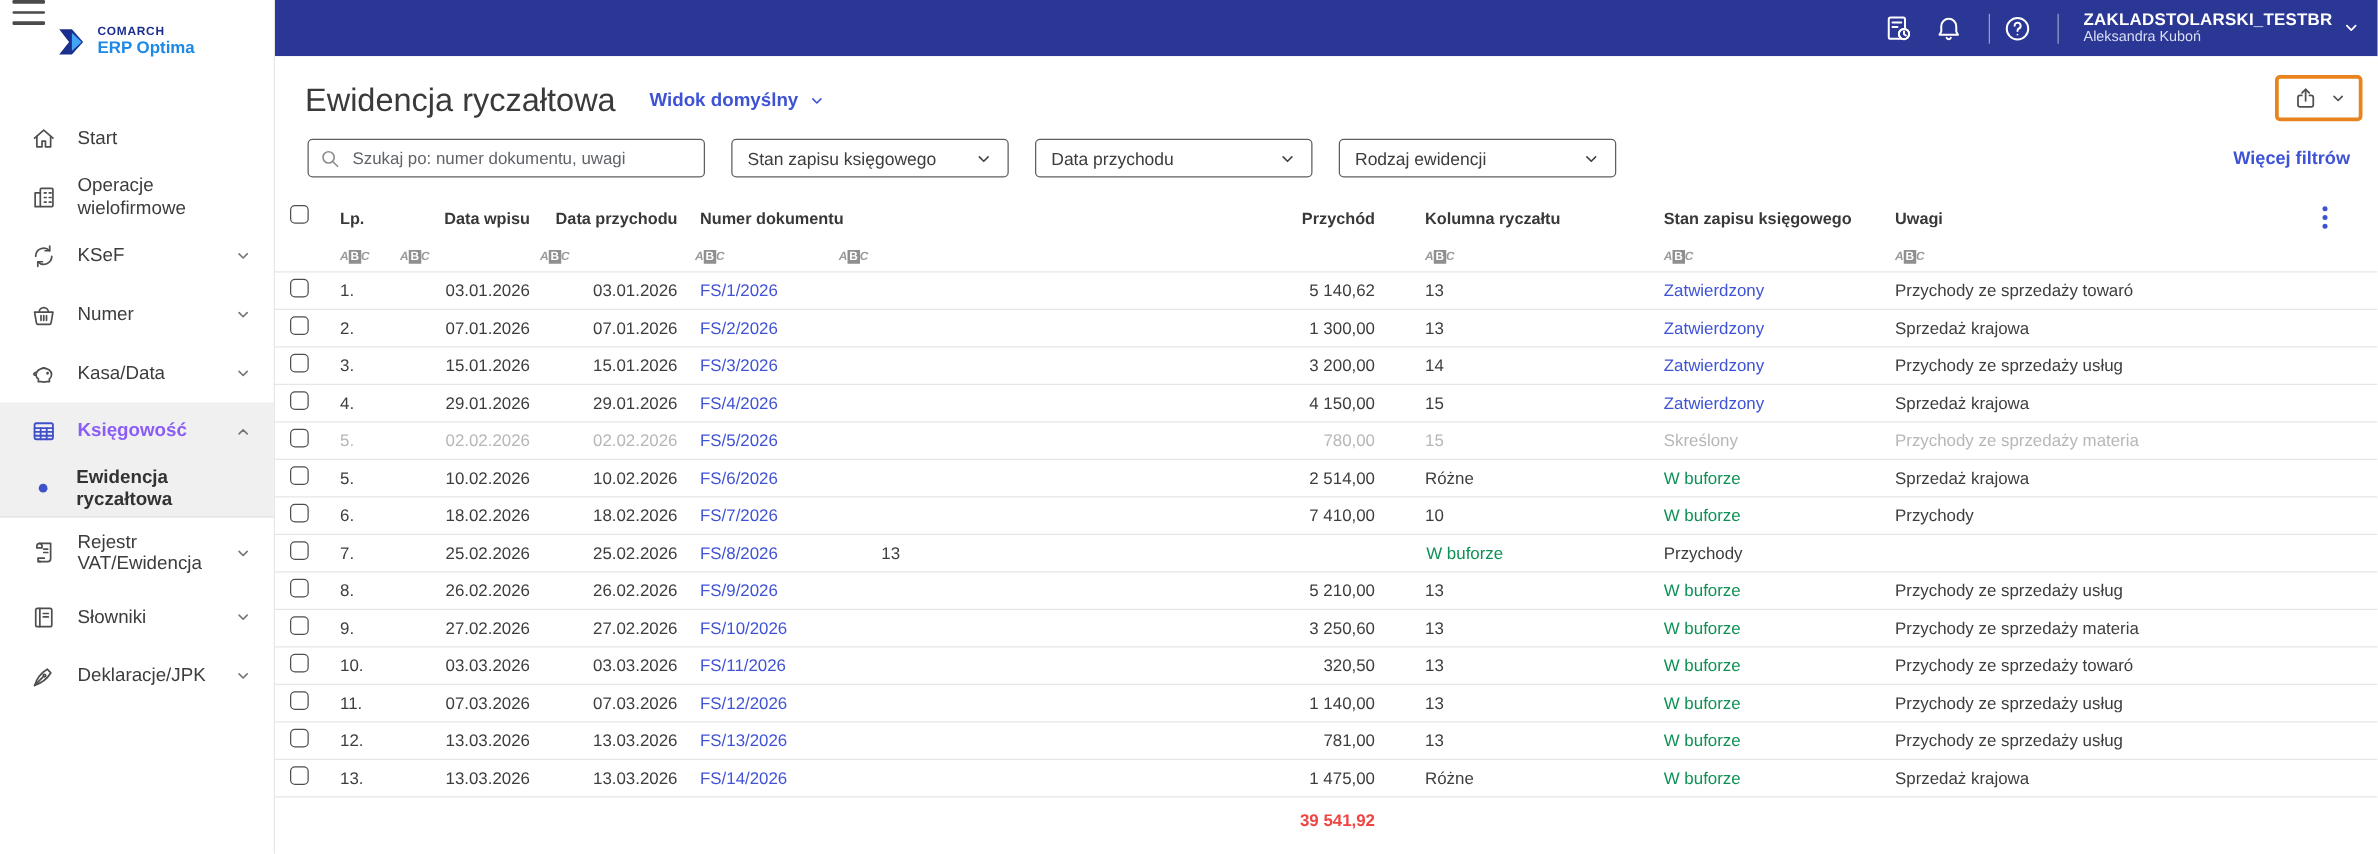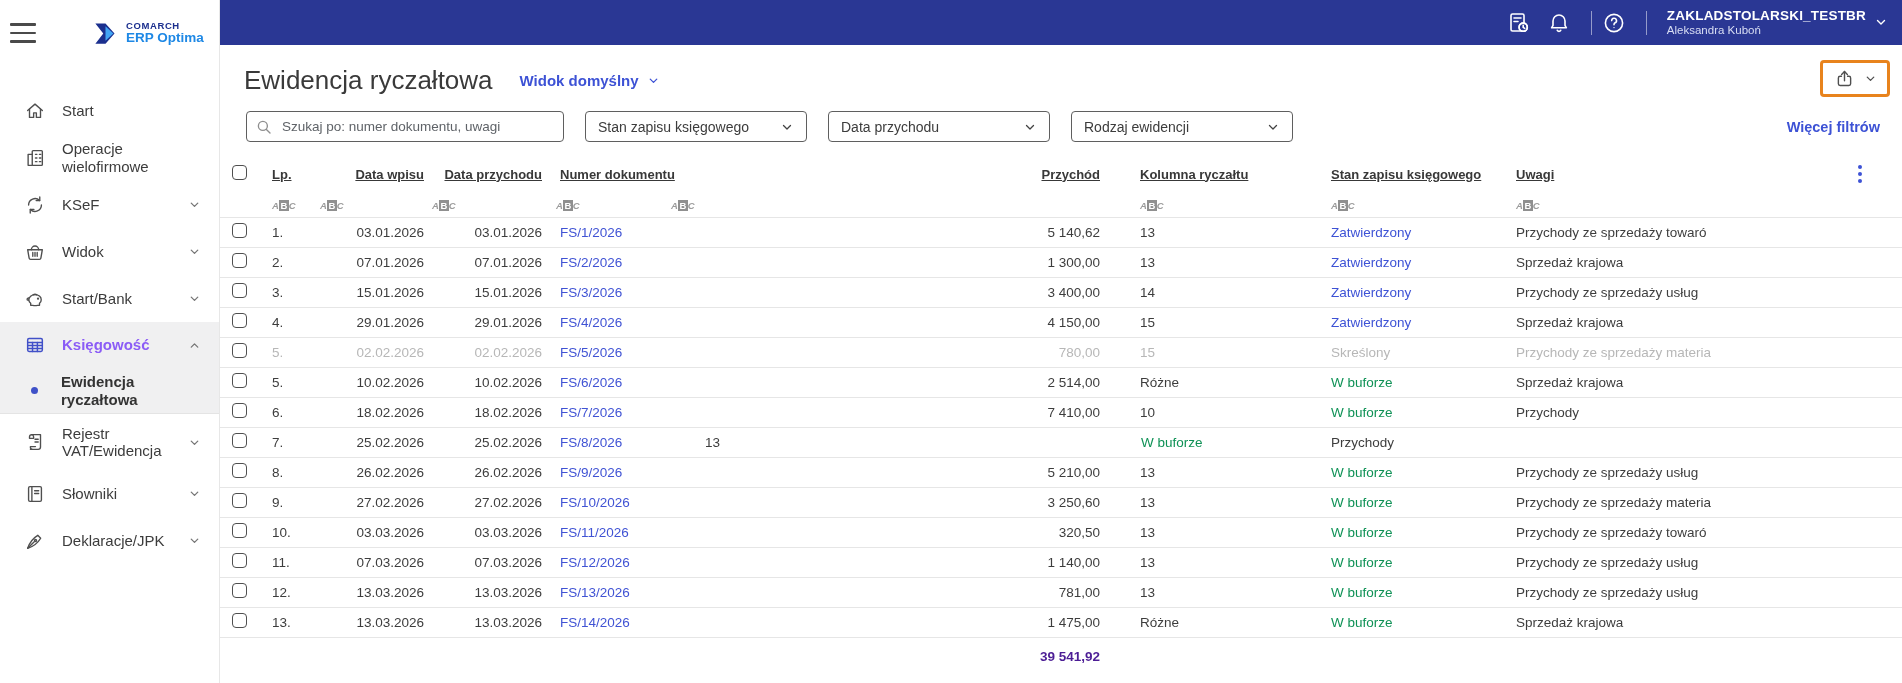--- a/index.html
+++ b/index.html
@@ -2,21 +2,21 @@
 <html><head>
 <meta charset="utf-8">
 <style>
   * { margin:0; padding:0; box-sizing:border-box; }
   html,body { width:1902px; height:683px; overflow:hidden; background:#fff;
     font-family:"Liberation Sans","DejaVu Sans",sans-serif; }
 
   
   .sidebar { position:absolute; left:0; top:0; width:220px; height:683px;
     background:#fff; border-right:1px solid #e7e7e7; z-index:5; }
-  .sb-head { height:66px; display:flex; align-items:center; padding-left:10px;gap:48px; }
+  .sb-head { height:66px; display:flex; padding-left:10px; }
   .hamburger { width:28px; height:20px; display:flex; flex-direction:column;
     justify-content:space-between; cursor:pointer; background:none; border:none; }
   .hamburger span { display:block; height:2.6px; width:26px; background:#4a4a4a; border-radius:1px; }
   .logo-wrap { display:flex; align-items:center; margin-left:6px; }
   .logo-text { margin-left:7px; line-height:1.05; }
   .logo-brand { font-size:9.5px; font-weight:700; letter-spacing:.6px; color:#1b2f8e; }
   .logo-product { font-size:13.5px; font-weight:600; color:#1e88e5; }
   .nav { margin-top:21px; }
   .nav-item { position:relative; height:47px; display:flex; align-items:center;
     padding-left:24px; cursor:pointer; }
@@ -67,21 +67,21 @@
     display:flex; align-items:center; justify-content:space-between; padding:0 12px; cursor:pointer; background:#fff; }
   .dd .dd-lbl { font-size:14px; color:#3c3c3c; }
   .dd .chev { color:#424242; }
   .more-filters { margin-left:auto; color:#3d52d5; font-size:14.5px; font-weight:600; cursor:pointer; }
 
   
   .table { position:absolute; top:113px; left:0; right:0; }
   .tr { display:grid; grid-template-columns:38px 50px 110px 118px 117px 435px 190px 185px 1fr;
     align-items:center; padding:0 16px 0 12px; }
   .th-row { height:32px; position:relative; }
-  .th { font-size:13px; font-weight:700; color:#383838; white-space:nowrap;text-decoration:underline; }
+  .th { font-size:13px; font-weight:700; color:#383838; white-space:nowrap; }
   .tf-row { height:28px; border-bottom:1px solid #e6e6e6; }
   .td { font-size:13.5px; color:#3d3d3d; white-space:nowrap; }
   .c-dw,.c-dp { text-align:right; padding-right:6px; }
   .c-prz { text-align:right; }
   .c-lp { padding-left:2px; }
   .c-num { padding-left:12px; }
   .c-kol { padding-left:40px; }
   .c-stan { padding-left:41px; }
   .c-uw { padding-left:41px; overflow:hidden; }
   .row { height:30px; border-bottom:1px solid #e6e6e6; }
@@ -91,21 +91,21 @@
   .cb { width:15px; height:15px; border:1.6px solid #4f4f4f; border-radius:4px; background:#fff;
     display:inline-block; cursor:pointer; }
   .abc { display:inline-flex; align-items:center; font-size:9.5px; font-weight:700;
     color:#9b9b9b; cursor:pointer; line-height:1; }
   .abc b { background:#8f8f8f; color:#fff; padding:1px 1.5px; }
   .tf-row .c-prz { text-align:left; padding-left:6px; }
   .kebab { position:absolute; right:40px; top:50%; transform:translateY(-50%); cursor:pointer;
     display:flex; flex-direction:column; gap:3px; }
   .kebab i { width:4px; height:4px; border-radius:50%; background:#3d52d5; display:block; }
   .total-row { height:36px; }
-  .total-row .c-prz { font-weight:700; font-size:13.5px; color:#4c1d95; }
+  .total-row .c-prz { font-weight:700; font-size:13.5px; color:#ef4444; }
 </style>
 </head>
 <body>
 
 <aside class="sidebar">
   <div class="sb-head">
     <button class="hamburger">
         <span></span>
         <span></span>
         <span></span>
@@ -148,33 +148,33 @@
       <svg class="chev" width="13" height="13" viewBox="0 0 24 24" fill="none" stroke="currentColor" stroke-width="2.4" stroke-linecap="round" stroke-linejoin="round">
           <path d="M6 9.5l6 6 6-6"></path>
         </svg>
     </div>
     <div class="nav-item">
       <svg class="ico" viewBox="0 0 24 24" fill="none" stroke="currentColor" stroke-width="1.5" stroke-linecap="round" stroke-linejoin="round">
           <path d="M4 9.5h16l-1.6 9.3a1.6 1.6 0 0 1-1.6 1.3H7.2a1.6 1.6 0 0 1-1.6-1.3z"></path>
           <path d="M8 9.5a4 4 0 0 1 8 0"></path>
           <path d="M9.6 12.6v4M12 12.6v4M14.4 12.6v4"></path>
         </svg>
-      <span class="lbl">Widok</span>
+      <span class="lbl">Numer</span>
       <svg class="chev" width="13" height="13" viewBox="0 0 24 24" fill="none" stroke="currentColor" stroke-width="2.4" stroke-linecap="round" stroke-linejoin="round">
           <path d="M6 9.5l6 6 6-6"></path>
         </svg>
     </div>
     <div class="nav-item">
       <svg class="ico" viewBox="0 0 24 24" fill="none" stroke="currentColor" stroke-width="1.5" stroke-linecap="round" stroke-linejoin="round">
           <path d="M5.2 13.2c0-3.4 3.1-6 6.9-6 3.7 0 6.7 2.3 6.7 5.5 0 1.6-.7 2.9-1.9 3.9v2.3h-2.3a8.7 8.7 0 0 1-5 0H7.3v-2.3a5.4 5.4 0 0 1-2.1-3.4z"></path>
           <path d="M5.2 13.2H4c-.7 0-.8-1.5-.1-1.9l1.4-.5"></path>
           <path d="M10 7.5c1.1-.8 2.9-.8 4 0"></path>
           <circle cx="15.3" cy="11.6" r="0.5" fill="currentColor"></circle>
         </svg>
-      <span class="lbl">Start/Bank</span>
+      <span class="lbl">Kasa/Data</span>
       <svg class="chev" width="13" height="13" viewBox="0 0 24 24" fill="none" stroke="currentColor" stroke-width="2.4" stroke-linecap="round" stroke-linejoin="round">
           <path d="M6 9.5l6 6 6-6"></path>
         </svg>
     </div>
 
     <div class="nav-group-active">
       <div class="nav-item parent">
         <svg class="ico" viewBox="0 0 24 24" fill="none" stroke="currentColor" stroke-width="1.6" stroke-linecap="round" stroke-linejoin="round">
             <rect x="4" y="5" width="16" height="14" rx="1.5"></rect>
             <path d="M4 9.3h16M4 12.6h16M4 15.9h16"></path>
@@ -396,21 +396,21 @@
     <div class="td c-stan" style="color: rgb(61, 82, 213);">Zatwierdzony</div>
     <div class="td c-uw">Sprzedaż krajowa</div>
   </div>
 
   <div class="tr row">
     <div><span class="cb"></span></div>
     <div class="td c-lp">3.</div>
     <div class="td c-dw">15.01.2026</div>
     <div class="td c-dp">15.01.2026</div>
     <div class="td c-num"><a>FS/3/2026</a></div>
-    <div class="td c-prz">3 400,00</div>
+    <div class="td c-prz">3 200,00</div>
     <div class="td c-kol">14</div>
     <div class="td c-stan" style="color: rgb(61, 82, 213);">Zatwierdzony</div>
     <div class="td c-uw">Przychody ze sprzedaży usług</div>
   </div>
 
   <div class="tr row">
     <div><span class="cb"></span></div>
     <div class="td c-lp">4.</div>
     <div class="td c-dw">29.01.2026</div>
     <div class="td c-dp">29.01.2026</div>

